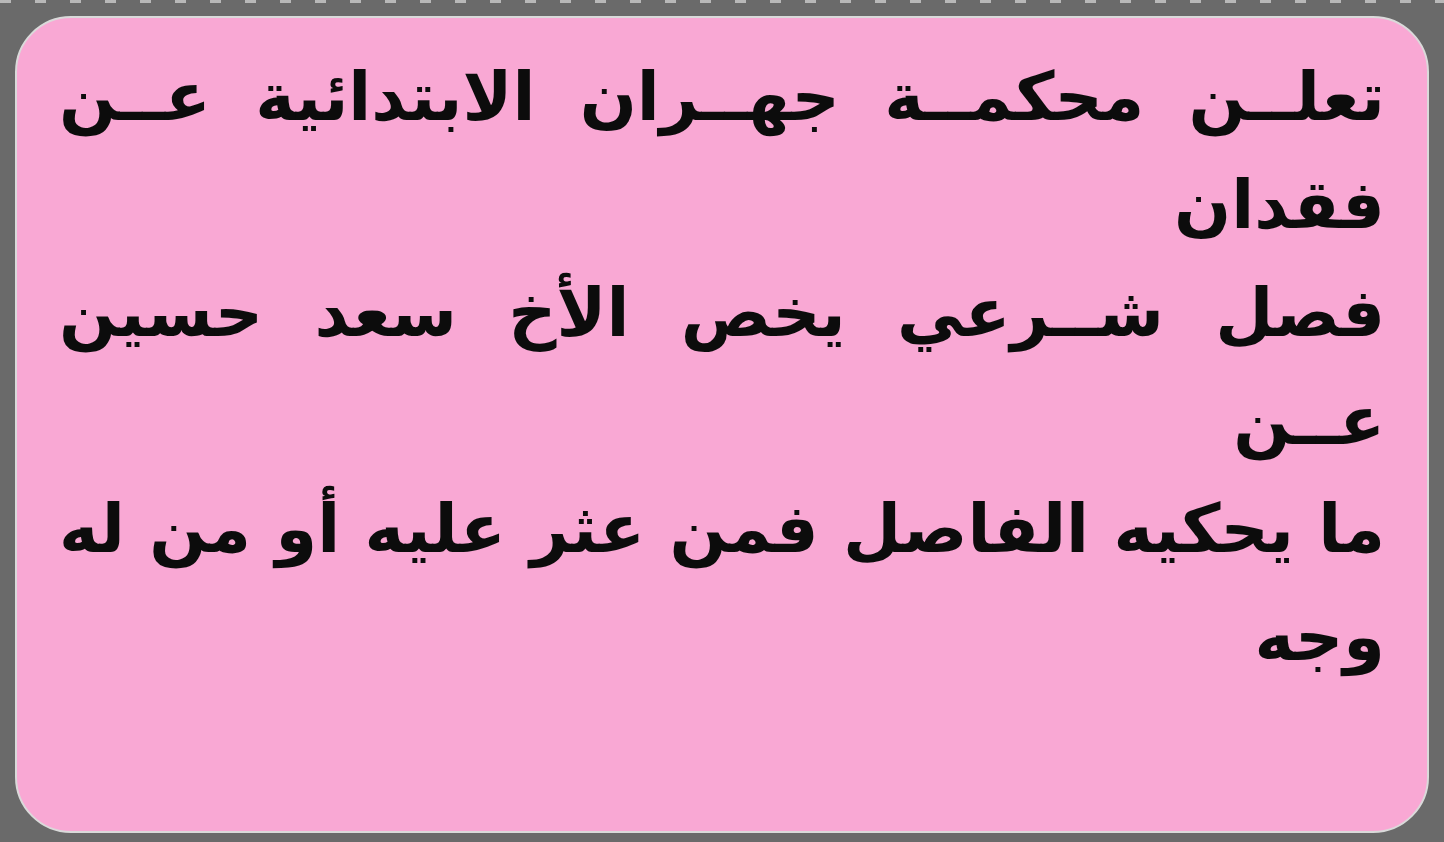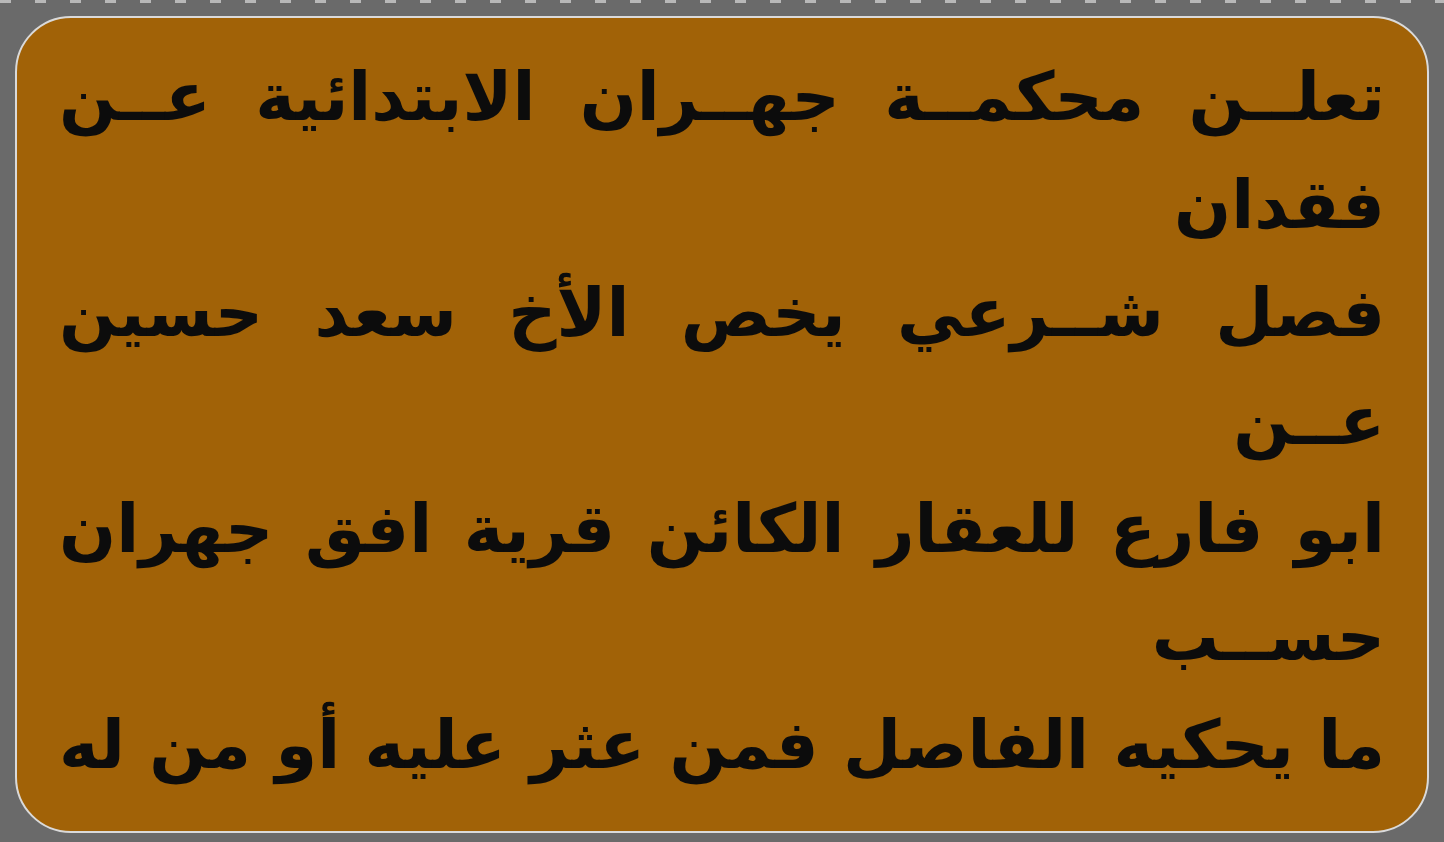--- a/index.html
+++ b/index.html
@@ -23,21 +23,21 @@
     background: repeating-linear-gradient(90deg, #c6c6c6 0 11px, #6a6a6a 11px 35px);
     opacity: 0.85;
   }
   .card {
     position: absolute;
     left: 15px;
     top: 16px;
     right: 15px;
     bottom: 9px;
     box-sizing: border-box;
-    background: #a16207;
+    background: #f9a8d4;
     border: 2px solid #dadada;
     border-radius: 56px;
     padding: 25px 42px 0 42px;
   }
   .text-block {
     direction: rtl;
     unicode-bidi: isolate;
   }
   .line {
     direction: rtl;
@@ -52,17 +52,16 @@
 </style>
 </head>
 <body>
 
 <div class="top-dashes"></div>
 
 <div class="card">
   <div class="text-block">
     <div class="line">تعلــن محكمــة جهــران الابتدائية عــن فقدان</div>
     <div class="line">فصل شــرعي يخص الأخ سعد حسين عــن</div>
-    <div class="line">ابو فارع للعقار الكائن قرية افق جهران حســب</div>
     <div class="line">ما يحكيه الفاصل فمن عثر عليه أو من له وجه</div>
 
   </div>
 </div>
 
 </body></html>

